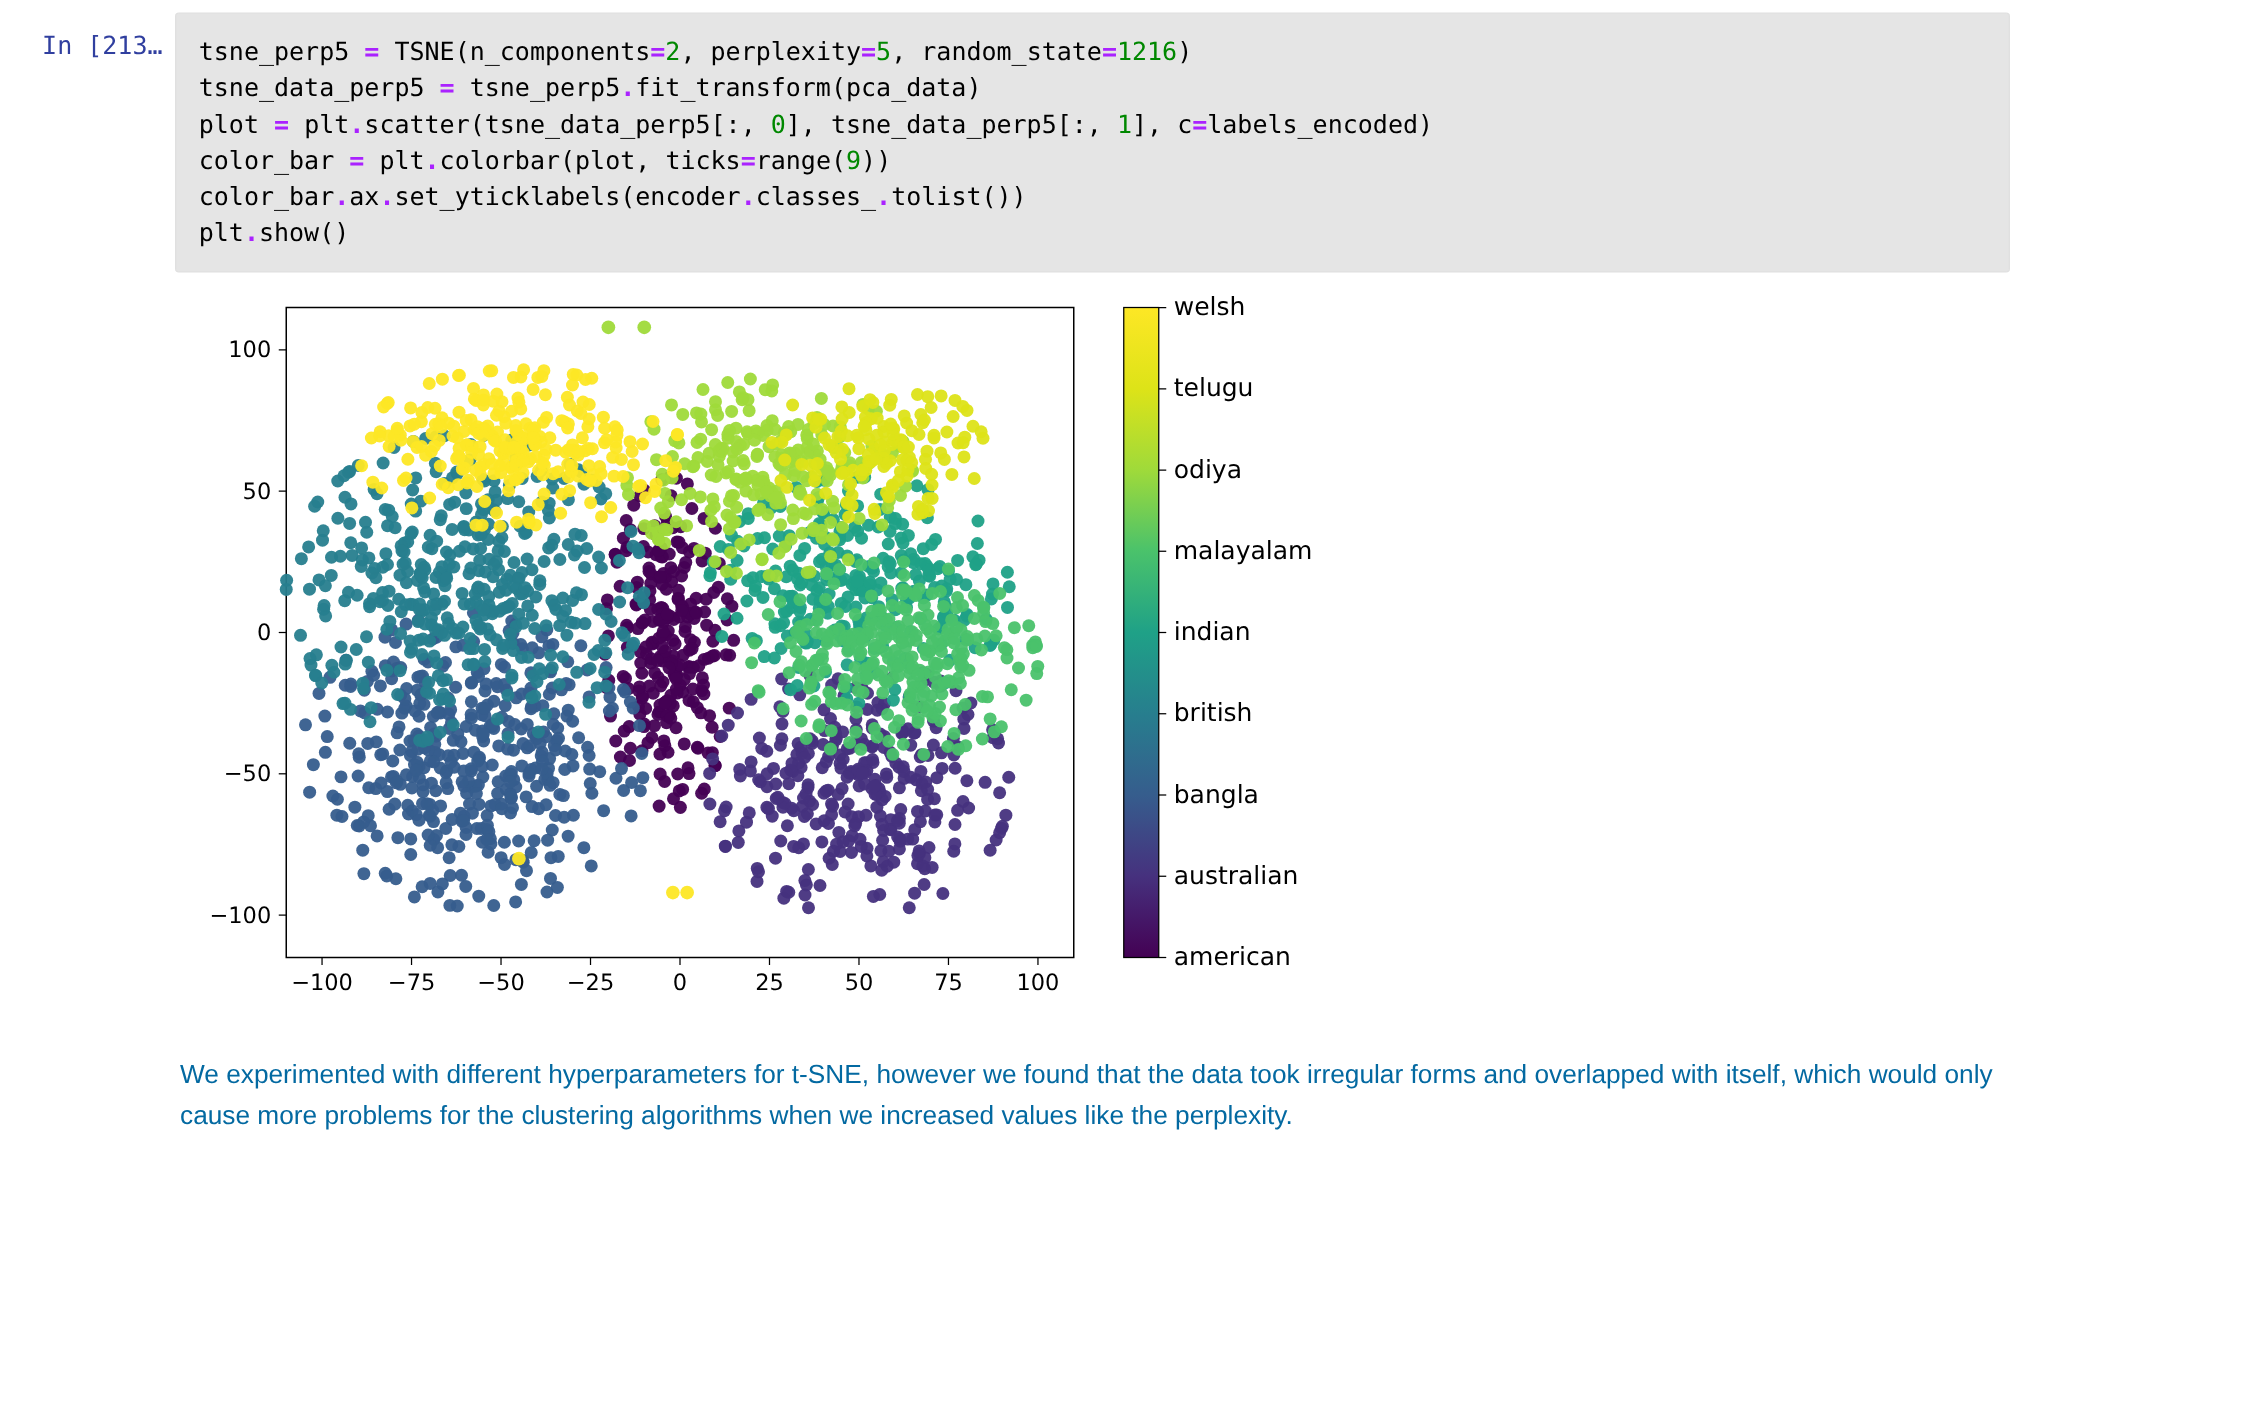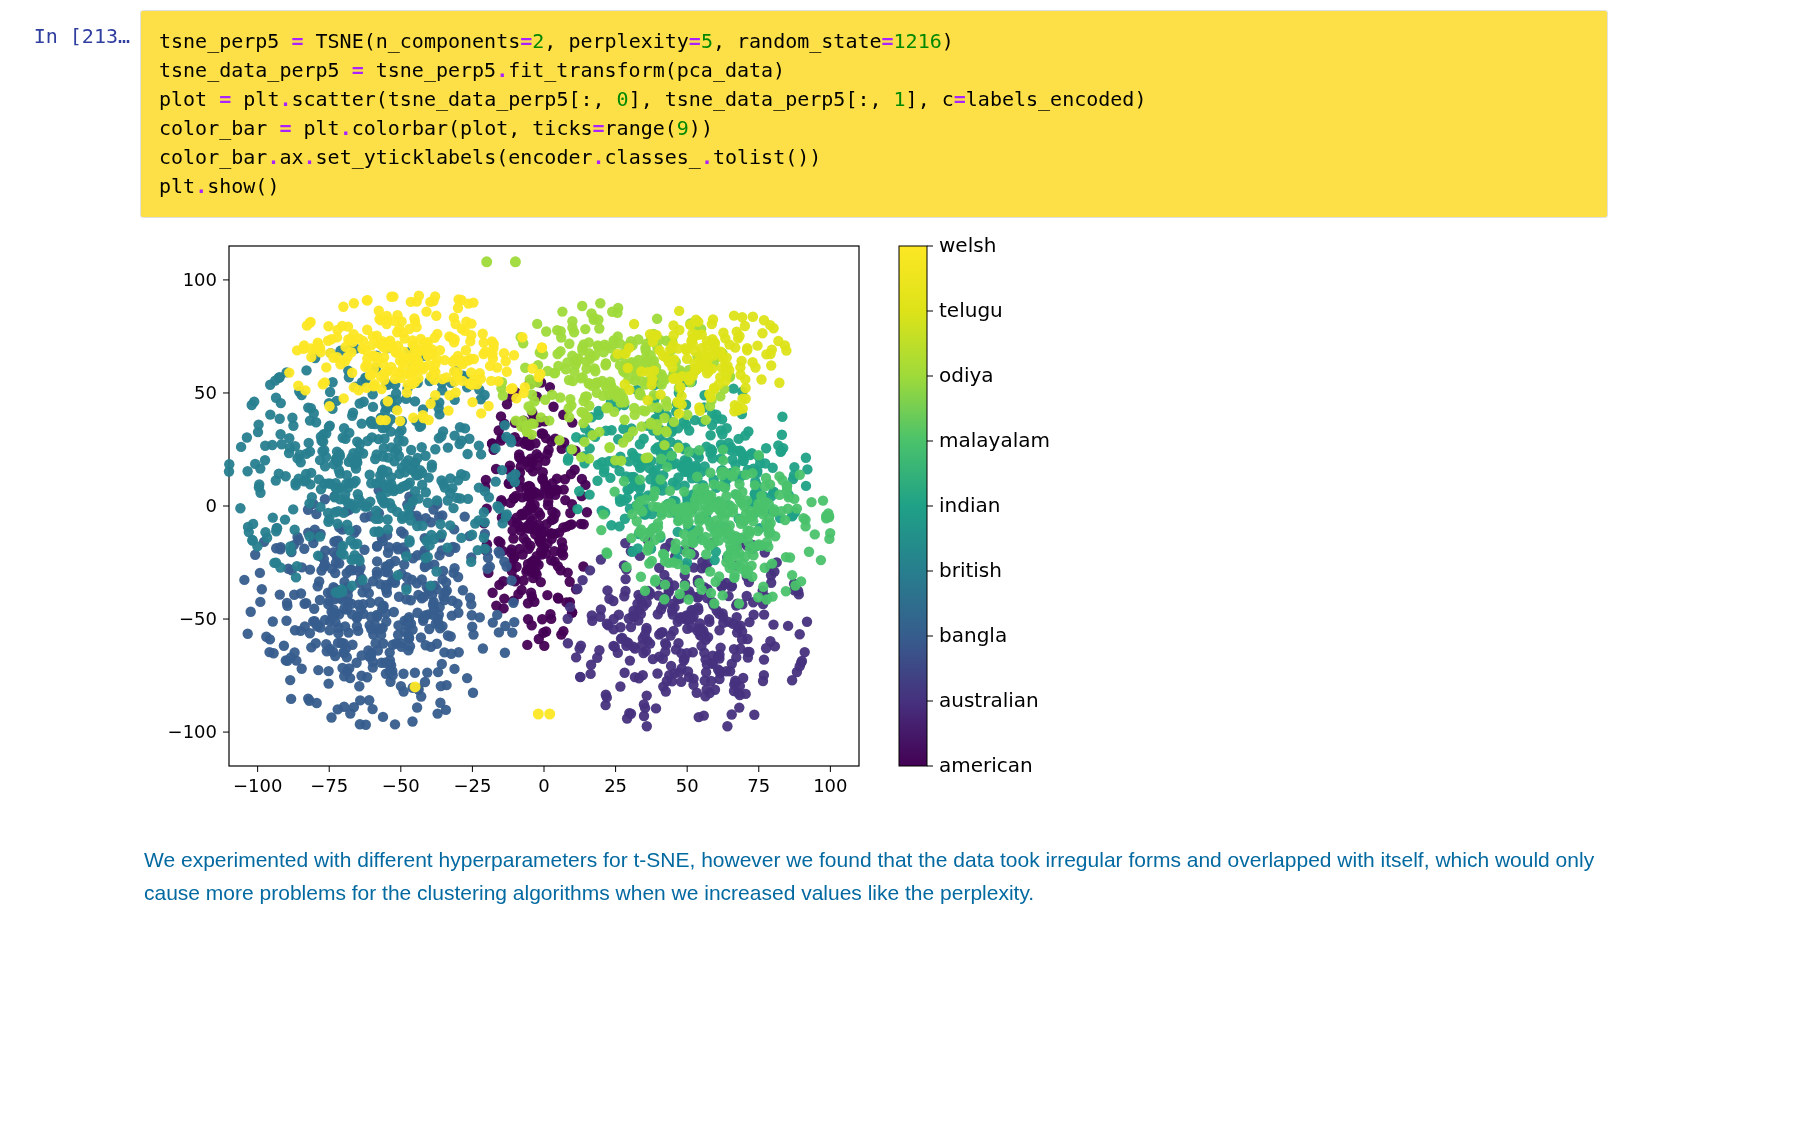--- a/index.html
+++ b/index.html
@@ -27,21 +27,21 @@
     padding-top: 14px;
     font-family: "SFMono-Regular", Menlo, Consolas, "DejaVu Sans Mono", monospace;
     color: #303F9F;
     font-size: 20px;
     user-select: none;
     white-space: nowrap;
     overflow: hidden;
   }
   .input-area {
     flex: 1;
-    background: #fde047;
+    background: #e5e5e5;
     border: 1px solid #e0e0e0;
     border-radius: 3px;
     padding: 16px 18px;
   }
   pre.code {
     margin: 0;
     font-family: "SFMono-Regular", Menlo, Consolas, "DejaVu Sans Mono", monospace;
     font-size: 20px;
     line-height: 1.45;
     white-space: pre;

